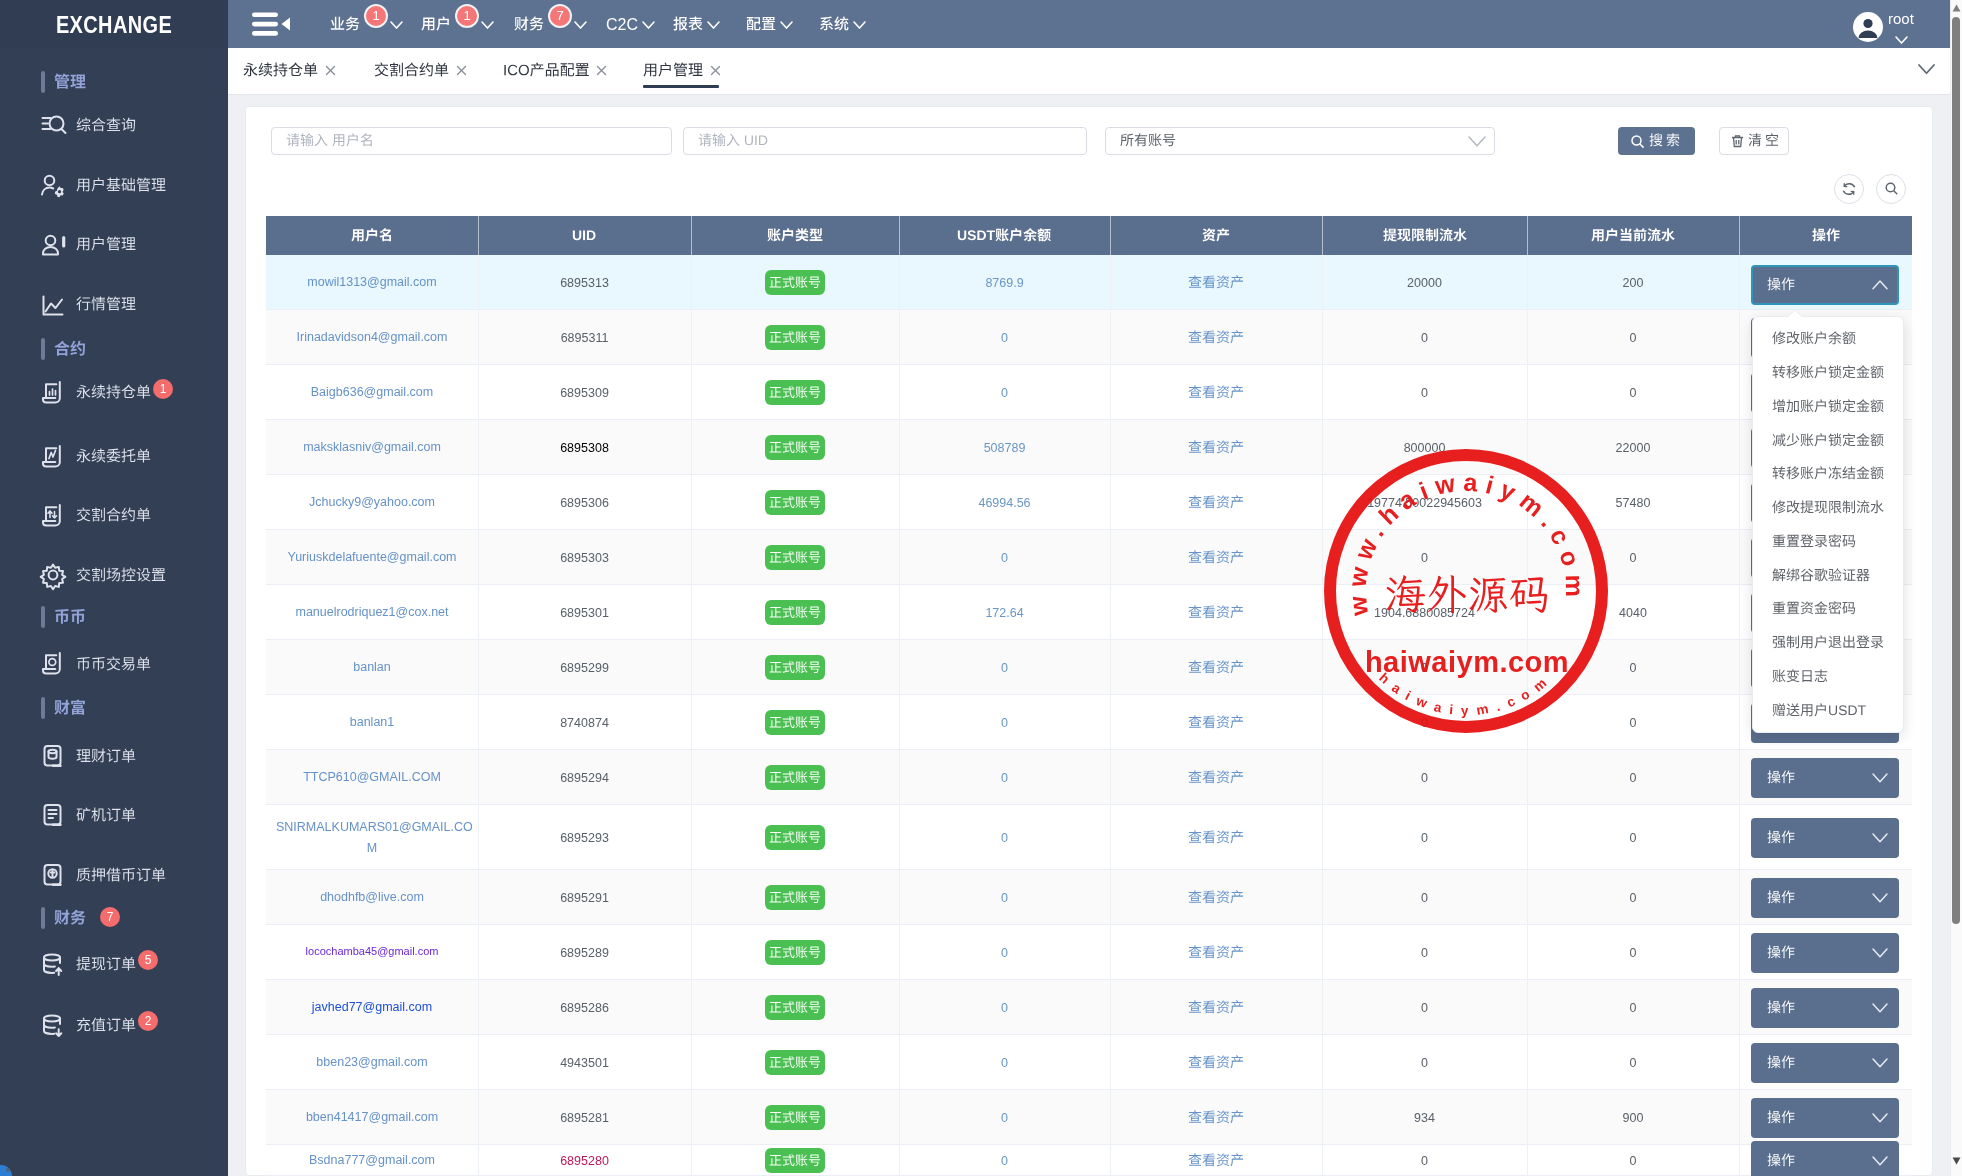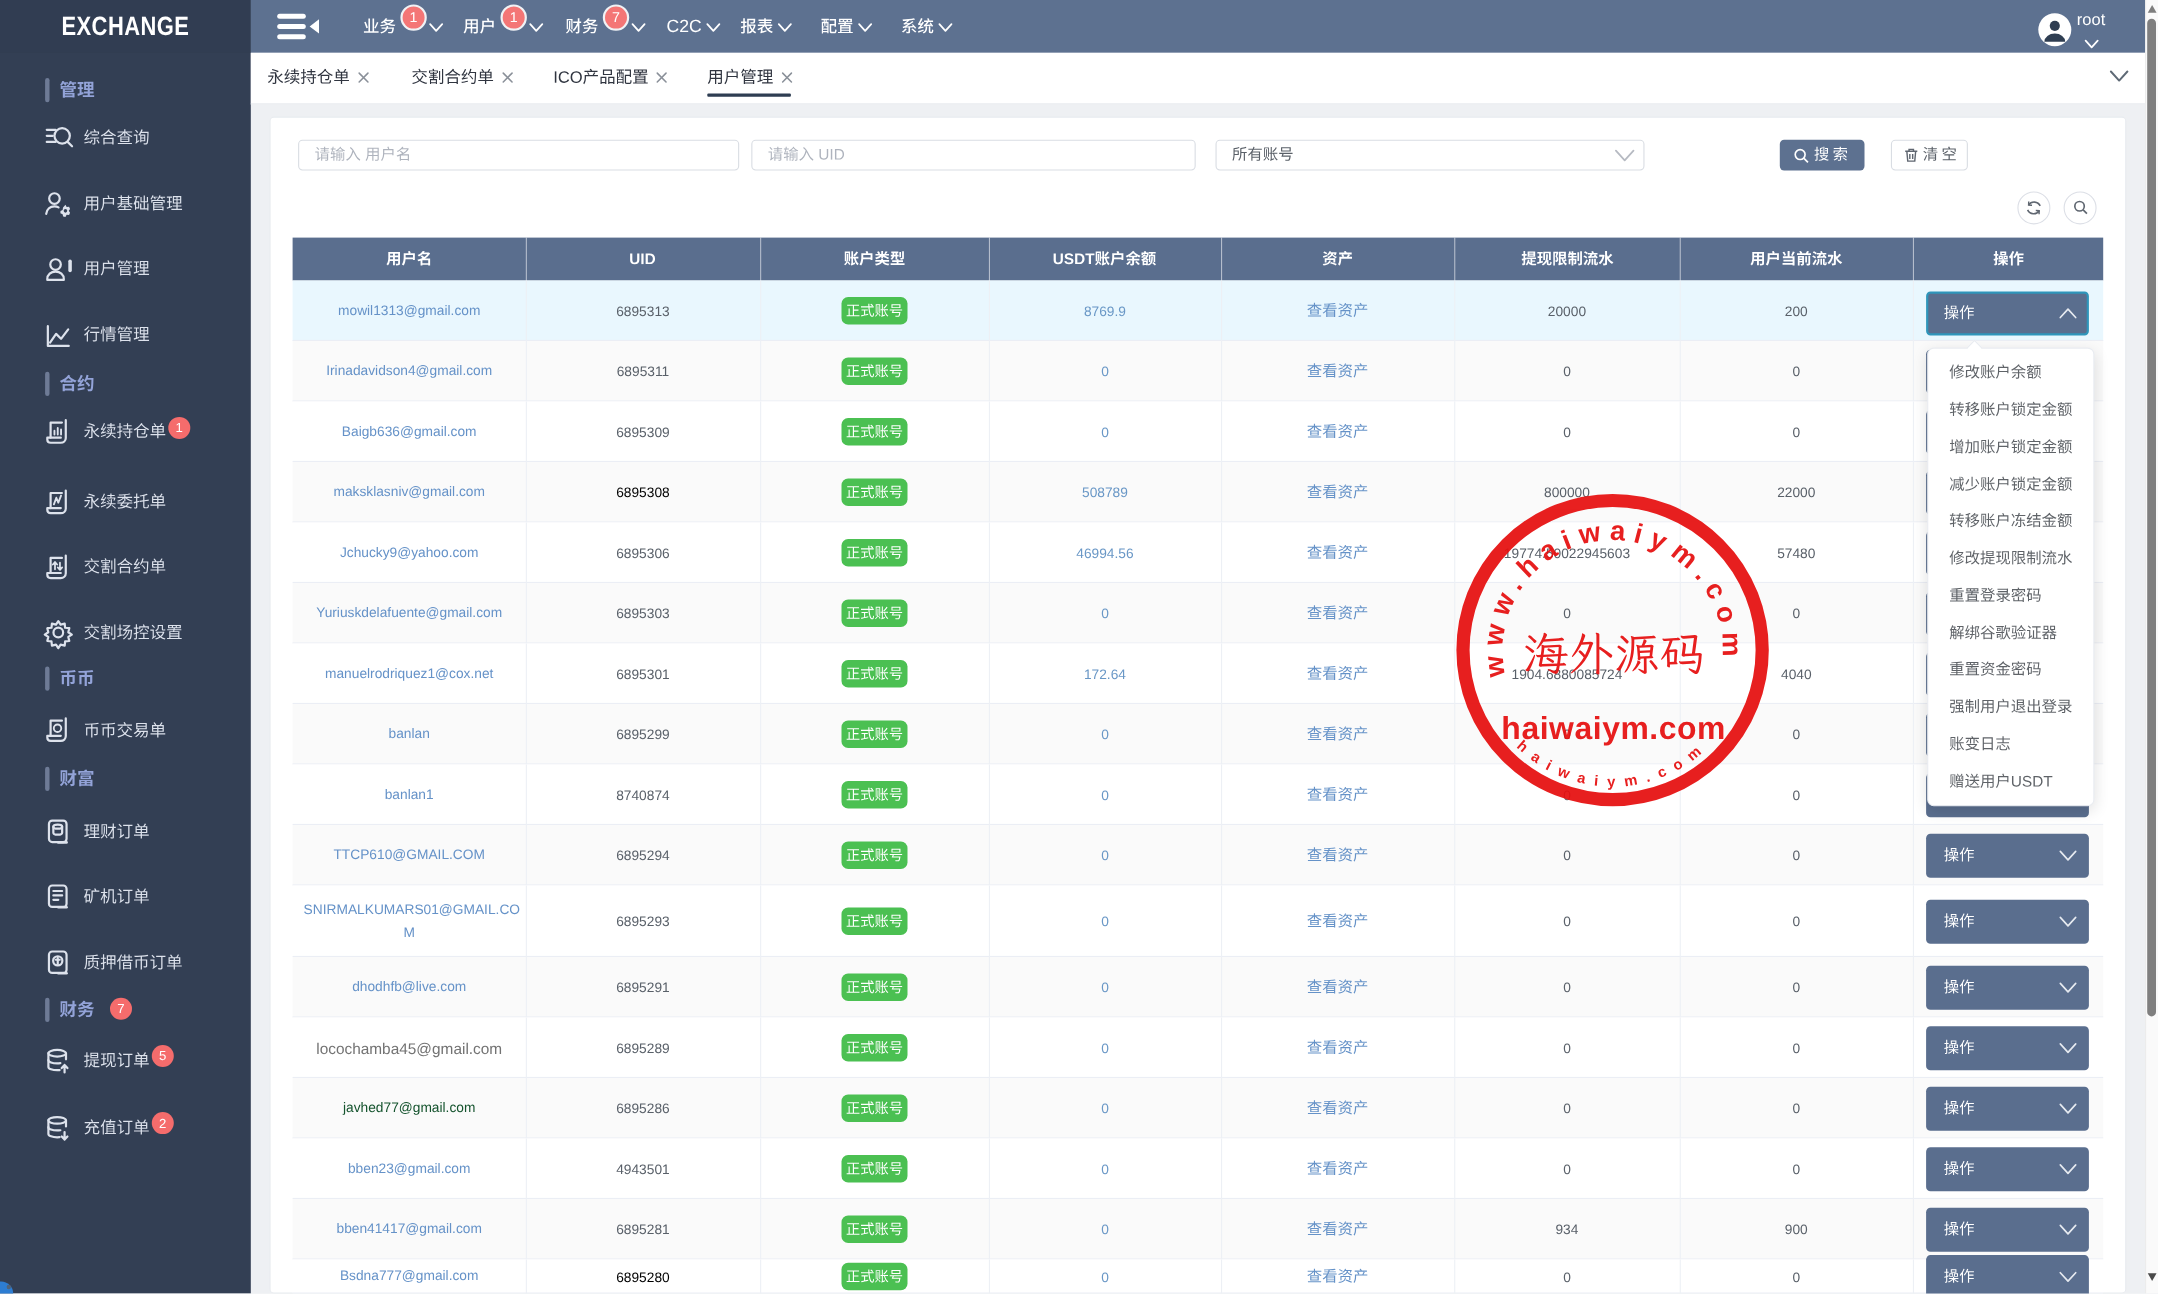--- a/index.html
+++ b/index.html
@@ -1172,21 +1172,21 @@
     <path d="M0 0 L7.0 7.700000000000001 L14 0"></path>
   </svg>
 <div class="abs" style="left:266px;top:925px;width:1646px;height:55px;background:#ffffff;border-bottom:1px solid #ebeef5"></div>
 <div class="abs" style="left:478px;top:925px;width:1px;height:55px;background:#edf0f5"></div>
 <div class="abs" style="left:691px;top:925px;width:1px;height:55px;background:#edf0f5"></div>
 <div class="abs" style="left:899px;top:925px;width:1px;height:55px;background:#edf0f5"></div>
 <div class="abs" style="left:1110px;top:925px;width:1px;height:55px;background:#edf0f5"></div>
 <div class="abs" style="left:1322px;top:925px;width:1px;height:55px;background:#edf0f5"></div>
 <div class="abs" style="left:1527px;top:925px;width:1px;height:55px;background:#edf0f5"></div>
 <div class="abs" style="left:1739px;top:925px;width:1px;height:55px;background:#edf0f5"></div>
-<div class="lat" style="left:372.0px;top:944.5px;transform:translateX(-50%);color:#737373;font-size:14px">locochamba45@gmail.com</div>
+<div class="lat" style="left:372.0px;top:944.5px;transform:translateX(-50%);color:#6d28d9;font-size:11px">locochamba45@gmail.com</div>
 <div class="lat" style="left:584.5px;top:945.5px;transform:translateX(-50%);color:#596069;font-size:12.5px">6895289</div>
 <div class="abs" style="left:765.0px;top:940.0px;width:60px;height:25px;background:#4bc052;border-radius:6px"></div>
 <svg class="z" style="left:769.0px;top:942.5px;" width="52" height="20">
     <g transform="translate(0 14.0) scale(0.01300)" fill="#fff">
       <use href="#g112" x="0"></use>
       <use href="#g113" x="1000"></use>
       <use href="#g81" x="2000"></use>
       <use href="#g82" x="3000"></use>
     </g>
   </svg>
@@ -1212,21 +1212,21 @@
     <path d="M0 0 L7.0 7.700000000000001 L14 0"></path>
   </svg>
 <div class="abs" style="left:266px;top:980px;width:1646px;height:55px;background:#fafafa;border-bottom:1px solid #ebeef5"></div>
 <div class="abs" style="left:478px;top:980px;width:1px;height:55px;background:#edf0f5"></div>
 <div class="abs" style="left:691px;top:980px;width:1px;height:55px;background:#edf0f5"></div>
 <div class="abs" style="left:899px;top:980px;width:1px;height:55px;background:#edf0f5"></div>
 <div class="abs" style="left:1110px;top:980px;width:1px;height:55px;background:#edf0f5"></div>
 <div class="abs" style="left:1322px;top:980px;width:1px;height:55px;background:#edf0f5"></div>
 <div class="abs" style="left:1527px;top:980px;width:1px;height:55px;background:#edf0f5"></div>
 <div class="abs" style="left:1739px;top:980px;width:1px;height:55px;background:#edf0f5"></div>
-<div class="lat" style="left:372.0px;top:999.5px;transform:translateX(-50%);color:#14532d;font-size:12.5px">javhed77@gmail.com</div>
+<div class="lat" style="left:372.0px;top:999.5px;transform:translateX(-50%);color:#1d4ed8;font-size:12.5px">javhed77@gmail.com</div>
 <div class="lat" style="left:584.5px;top:1000.5px;transform:translateX(-50%);color:#596069;font-size:12.5px">6895286</div>
 <div class="abs" style="left:765.0px;top:995.0px;width:60px;height:25px;background:#4bc052;border-radius:6px"></div>
 <svg class="z" style="left:769.0px;top:997.5px;" width="52" height="20">
     <g transform="translate(0 14.0) scale(0.01300)" fill="#fff">
       <use href="#g112" x="0"></use>
       <use href="#g113" x="1000"></use>
       <use href="#g81" x="2000"></use>
       <use href="#g82" x="3000"></use>
     </g>
   </svg>
@@ -1333,21 +1333,21 @@
   </svg>
 <div class="abs" style="left:266px;top:1145px;width:1646px;height:31px;background:#ffffff;border-bottom:1px solid #ebeef5"></div>
 <div class="abs" style="left:478px;top:1145px;width:1px;height:31px;background:#edf0f5"></div>
 <div class="abs" style="left:691px;top:1145px;width:1px;height:31px;background:#edf0f5"></div>
 <div class="abs" style="left:899px;top:1145px;width:1px;height:31px;background:#edf0f5"></div>
 <div class="abs" style="left:1110px;top:1145px;width:1px;height:31px;background:#edf0f5"></div>
 <div class="abs" style="left:1322px;top:1145px;width:1px;height:31px;background:#edf0f5"></div>
 <div class="abs" style="left:1527px;top:1145px;width:1px;height:31px;background:#edf0f5"></div>
 <div class="abs" style="left:1739px;top:1145px;width:1px;height:31px;background:#edf0f5"></div>
 <div class="lat" style="left:372.0px;top:1152.5px;transform:translateX(-50%);color:#6592c8;font-size:12.5px">Bsdna777@gmail.com</div>
-<div class="lat" style="left:584.5px;top:1153.5px;transform:translateX(-50%);color:#000000;font-size:12.5px">6895280</div>
+<div class="lat" style="left:584.5px;top:1153.5px;transform:translateX(-50%);color:#be185d;font-size:12.5px">6895280</div>
 <div class="abs" style="left:765.0px;top:1148.0px;width:60px;height:25px;background:#4bc052;border-radius:6px"></div>
 <svg class="z" style="left:769.0px;top:1150.5px;" width="52" height="20">
     <g transform="translate(0 14.0) scale(0.01300)" fill="#fff">
       <use href="#g112" x="0"></use>
       <use href="#g113" x="1000"></use>
       <use href="#g81" x="2000"></use>
       <use href="#g82" x="3000"></use>
     </g>
   </svg>
 <div class="lat" style="left:1004.5px;top:1153.5px;transform:translateX(-50%);color:#6997c6;font-size:12.5px">0</div>

